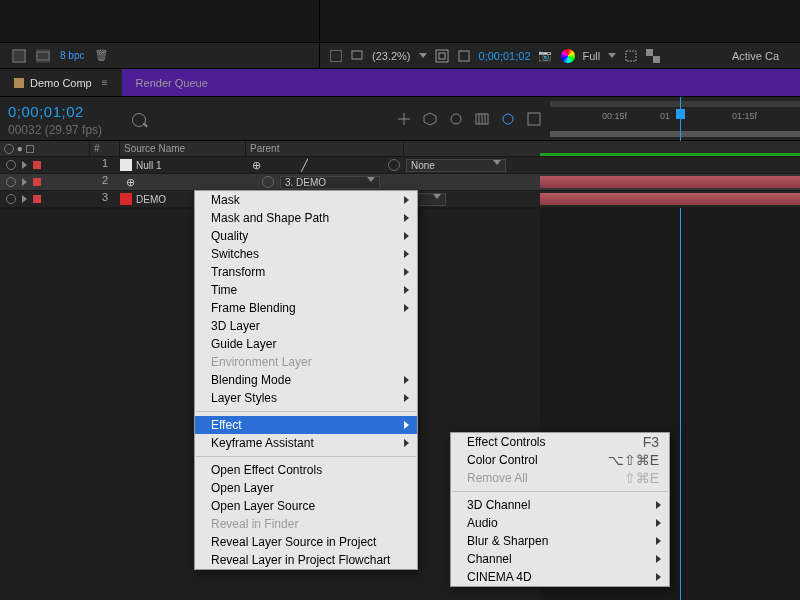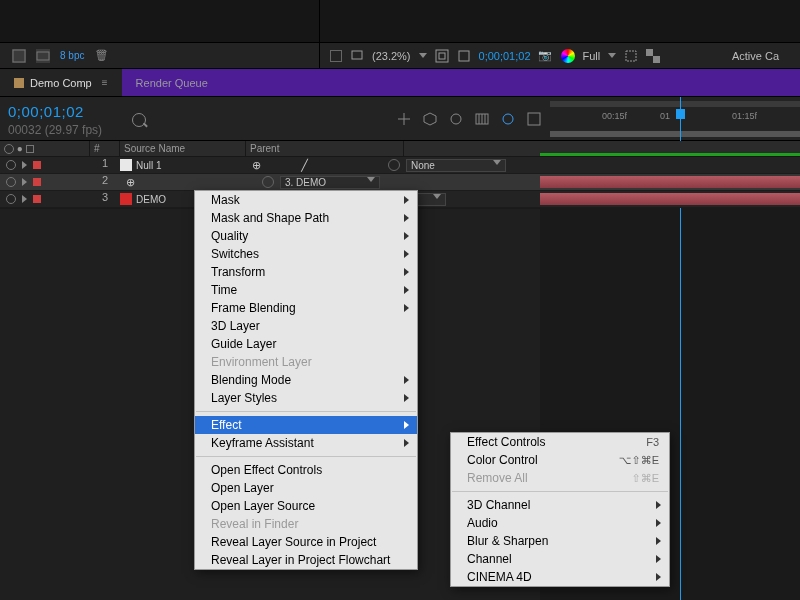--- a/index.html
+++ b/index.html
@@ -84,21 +84,21 @@
   
   .ctx{position:absolute;background:#e6e6e6;border:1px solid #9a9a9a;box-shadow:2px 3px 10px rgba(0,0,0,0.5);color:#000;font-size:12px;}
   .ctx .item{height:18px;display:flex;align-items:center;padding:0 18px 0 16px;position:relative;}
   .ctx .item.sub::after{content:"";position:absolute;right:8px;width:0;height:0;border-top:4px solid transparent;border-bottom:4px solid transparent;border-left:5px solid #333;}
   .ctx .item.disabled{color:#9a9a9a;}
   .ctx .item.hl{background:#2a6fd6;color:#fff;}
   .ctx .item.hl.sub::after{border-left-color:#fff;}
   .ctx .sep{height:1px;background:#c3c3c3;margin:4px 1px;}
   .ctx-main{left:194px;top:190px;width:224px;text-align:right;}
   .ctx-sub{left:450px;top:432px;width:220px;}
-  .ctx-sub .short{position:absolute;right:10px;color:#555;font-size:11px;}
+  .ctx-sub .short{position:absolute;right:10px;color:#555;font-size:14px;}
   .ctx-sub .item.disabled .short{color:#b0b0b0;}
 
   .below{position:absolute;top:209px;left:0;width:540px;bottom:0;background:#1f1f1f;}
 
   
   svg{display:block;}
 </style>
 </head>
 <body>
 

